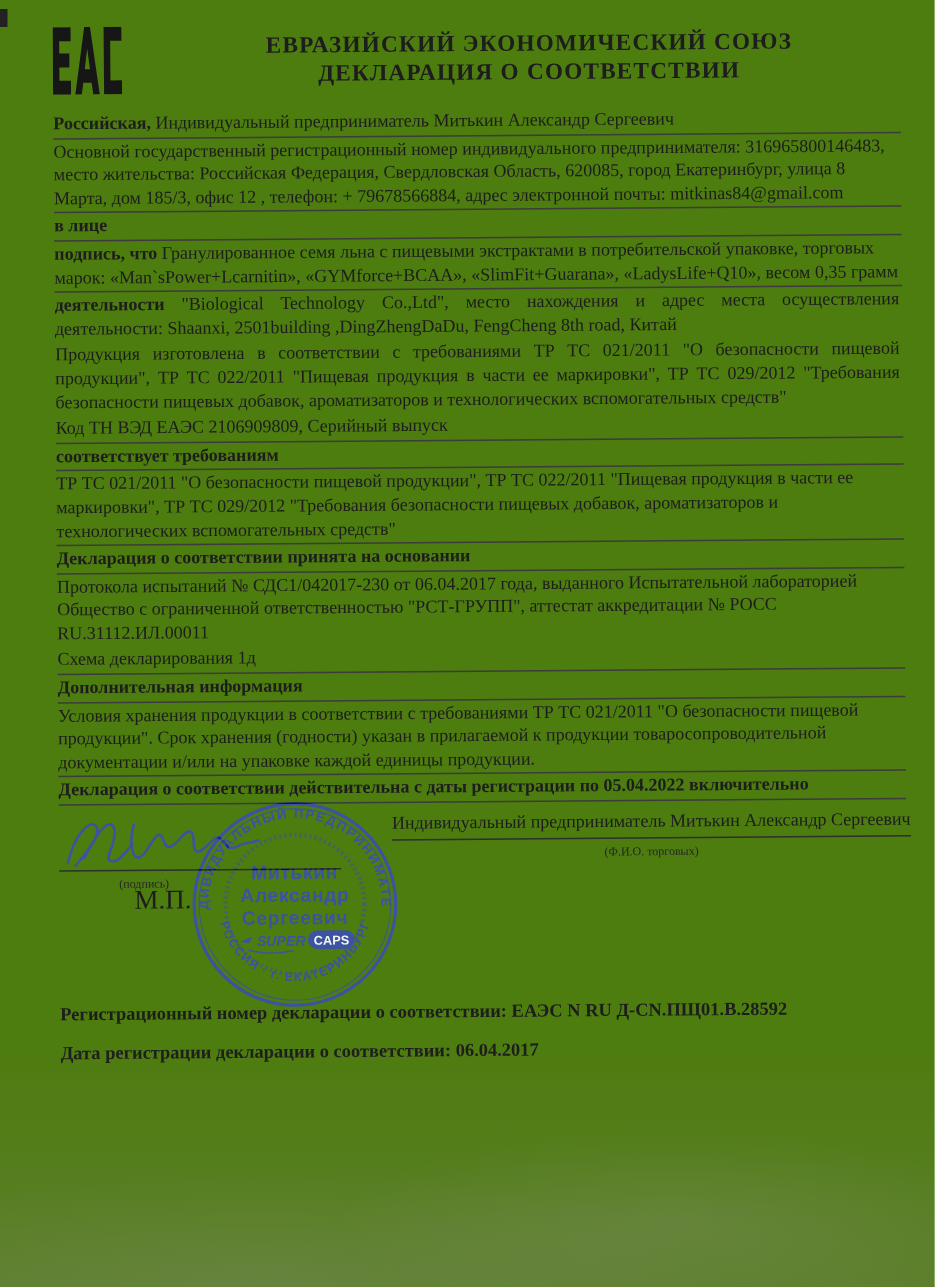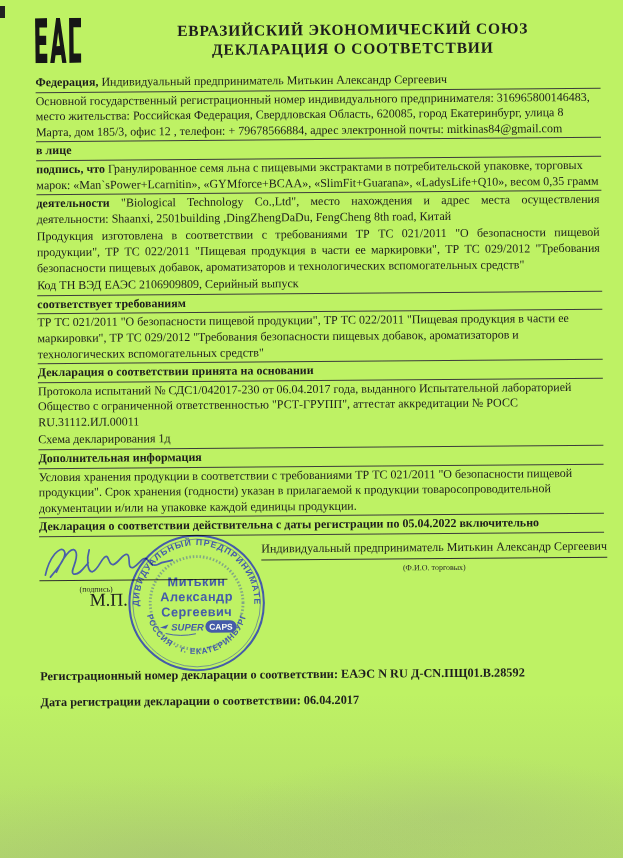--- a/index.html
+++ b/index.html
@@ -1,18 +1,18 @@
 <!DOCTYPE html>
 <html><head>
 <meta charset="utf-8">
 <style>
   html,body{margin:0;padding:0;}
   .page{
     position:relative; width:623px; height:858px; overflow:hidden;
-    background:#bef264;
+    background:#4d7c0f;
     font-family:"Liberation Serif", serif;
     color:#1d1d1d;
   }
   .scan-speck{position:absolute;left:0;top:6px;width:5px;height:12px;background:#222;}
   .scan-bottom{
     position:absolute;left:0;right:0;bottom:0;height:165px;pointer-events:none;
     background:
       radial-gradient(ellipse 320px 90px at 72% 75%, rgba(155,155,148,0.20), transparent 70%),
       radial-gradient(ellipse 420px 110px at 28% 98%, rgba(150,150,143,0.18), transparent 72%),
       linear-gradient(to bottom, rgba(0,0,0,0) 0%, rgba(138,138,130,0.10) 45%, rgba(138,138,130,0.26) 100%);
@@ -57,21 +57,21 @@
           <path d="M44,0 h8 L65,41 h-9 l-2.2,-7.2 h-11.6 l-2.2,7.2 h-9 z M48,13 l-3.6,12.6 h7.2 z"></path>
           <path d="M71,0 h25 v8.5 h-16 v24 h16 v8.5 h-25 z"></path>
         </g>
       </svg>
       <div class="title">
         <div>ЕВРАЗИЙСКИЙ ЭКОНОМИЧЕСКИЙ СОЮЗ</div>
         <div>ДЕКЛАРАЦИЯ О СООТВЕТСТВИИ</div>
       </div>
     </div>
 
-    <p class="sec rule"><span class="b">Федерация,</span>
+    <p class="sec rule"><span class="b">Российская,</span>
       <span>Индивидуальный предприниматель Митькин Александр Сергеевич</span></p>
 
     <p class="sec rule">Основной государственный регистрационный номер индивидуального предпринимателя: 316965800146483, место жительства: Российская Федерация, Свердловская Область, 620085, город Екатеринбург, улица 8 Марта, дом 185/3, офис 12 , телефон: + 79678566884, адрес электронной почты: mitkinas84@gmail.com</p>
 
     <p class="sec rule b">в лице</p>
 
     <p class="sec rule"><span class="b">подпись, что</span>
       <span>Гранулированное семя льна с пищевыми экстрактами в потребительской упаковке, торговых марок: «Man`sPower+Lcarnitin», «GYMforce+BCAA», «SlimFit+Guarana», «LadysLife+Q10», весом 0,35 грамм</span></p>
 
     <p class="sec just"><span class="b">деятельности</span>

